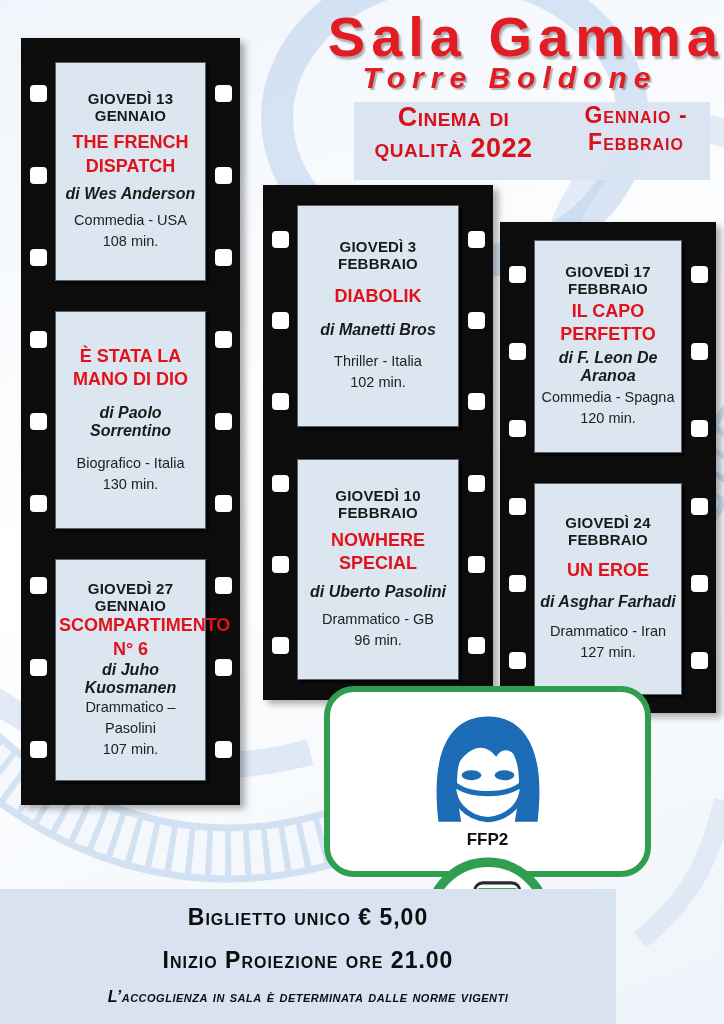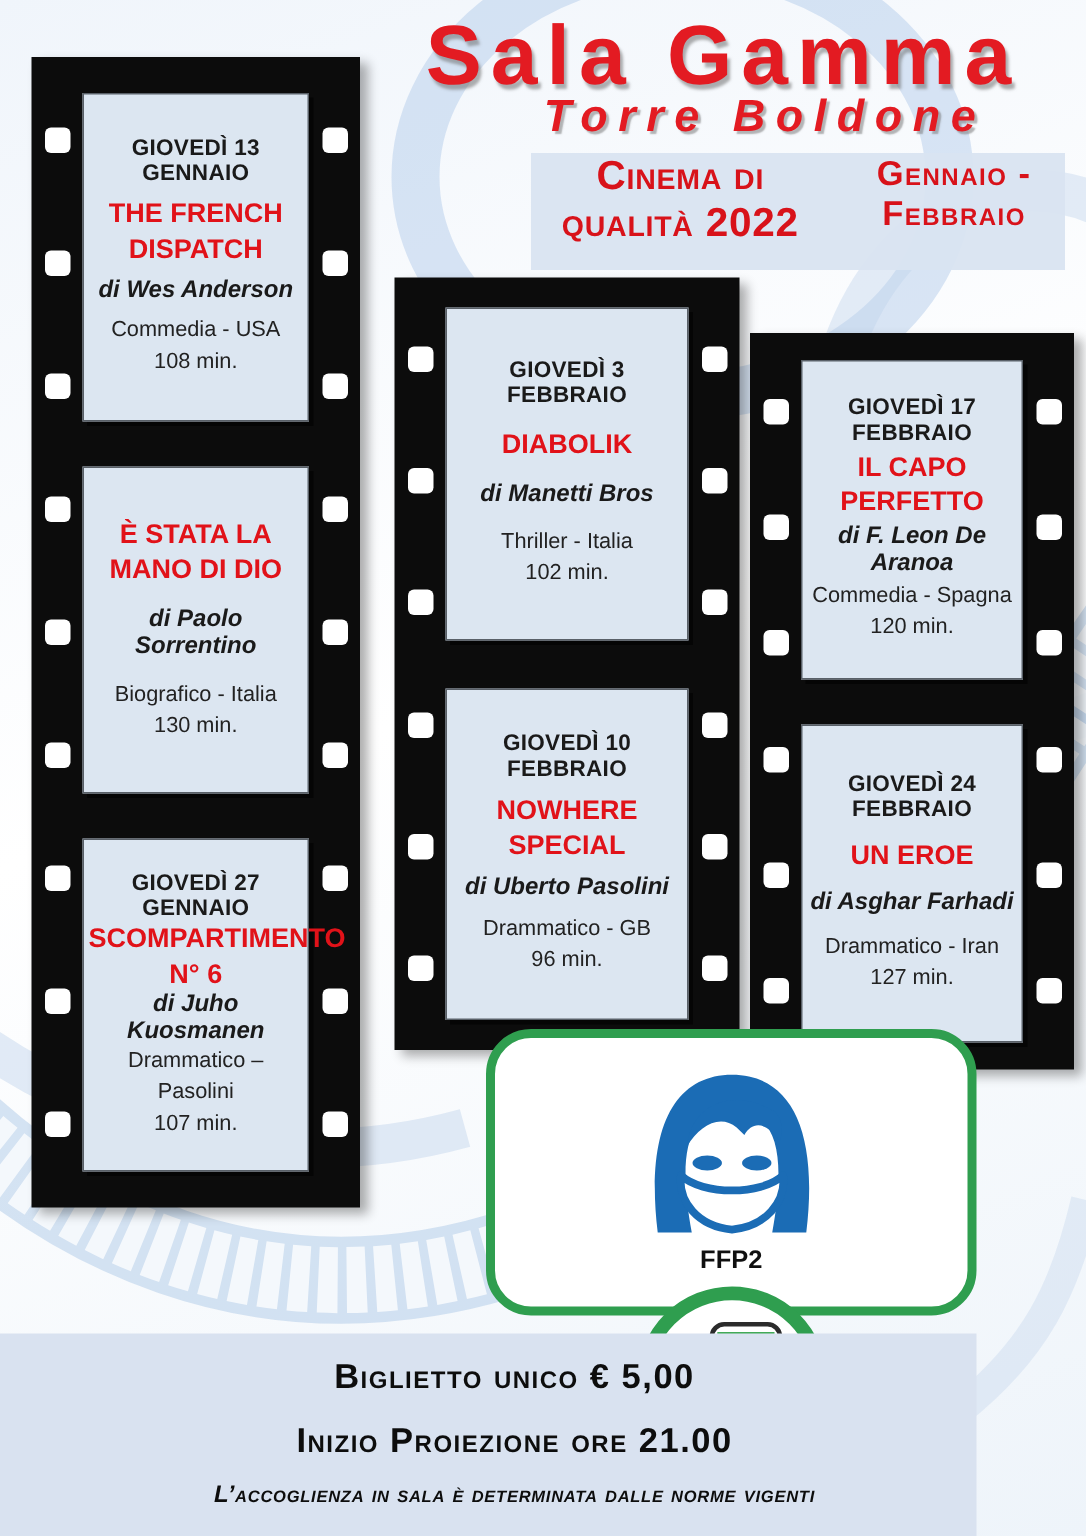--- a/index.html
+++ b/index.html
@@ -5,21 +5,21 @@
   html,body{margin:0;padding:0;background:#e8e8e8;}
   #poster{
     position:relative;width:724px;height:1024px;overflow:hidden;
     font-family:"Liberation Sans",sans-serif;
     background:linear-gradient(160deg,#f0f5fb 0%,#ffffff 45%,#eef4fa 100%);
   }
   #bg-reel{position:absolute;left:0;top:0;z-index:0;}
   
   #title{
     position:absolute;left:240px;top:4px;width:484px;z-index:2;
-    text-align:center;font-size:56px;font-weight:bold;color:#e31b22;
+    text-align:right;font-size:56px;font-weight:bold;color:#e31b22;
     letter-spacing:6px;white-space:nowrap;
     text-shadow:2px 3px 2px rgba(110,110,110,.55);
   }
   #subtitle{
     position:absolute;left:300px;top:61px;width:420px;z-index:2;
     text-align:center;font-size:30px;font-weight:bold;font-style:italic;color:#e31b22;
     letter-spacing:7px;white-space:nowrap;
     text-shadow:2px 2px 1px rgba(110,110,110,.5);
   }
   #season{
@@ -58,21 +58,21 @@
   #covid-box{
     position:absolute;left:324px;top:686px;width:327px;height:191px;z-index:2;
     background:#ffffff;border:6px solid #2f9e4f;border-radius:30px;box-sizing:border-box;
     display:flex;justify-content:space-evenly;align-items:stretch;padding:8px 6px 6px;flex-direction:column;
   }
   .covid-item{display:flex;flex-direction:column;align-items:center;justify-content:space-between;}
   .covid-label{font-weight:bold;font-size:17px;color:#101010;padding-bottom:2px;}
   
   #footer{
     position:absolute;left:0;top:889px;width:616px;height:135px;z-index:2;
-    background:#d9e2f0;text-align:center;color:#0d0d0d;padding-left:35px;
+    background:#d9e2f0;text-align:center;color:#0d0d0d;
   }
   .footer-1{margin-top:15px;font-size:23px;font-weight:bold;font-variant:small-caps;letter-spacing:1px;}
   .footer-2{margin-top:16px;font-size:23px;font-weight:bold;font-variant:small-caps;letter-spacing:1px;}
   .footer-3{margin-top:14px;font-size:16px;font-weight:bold;font-style:italic;font-variant:small-caps;letter-spacing:.5px;}
 </style>
 </head>
 <body>
 
 <div id="poster">
 

